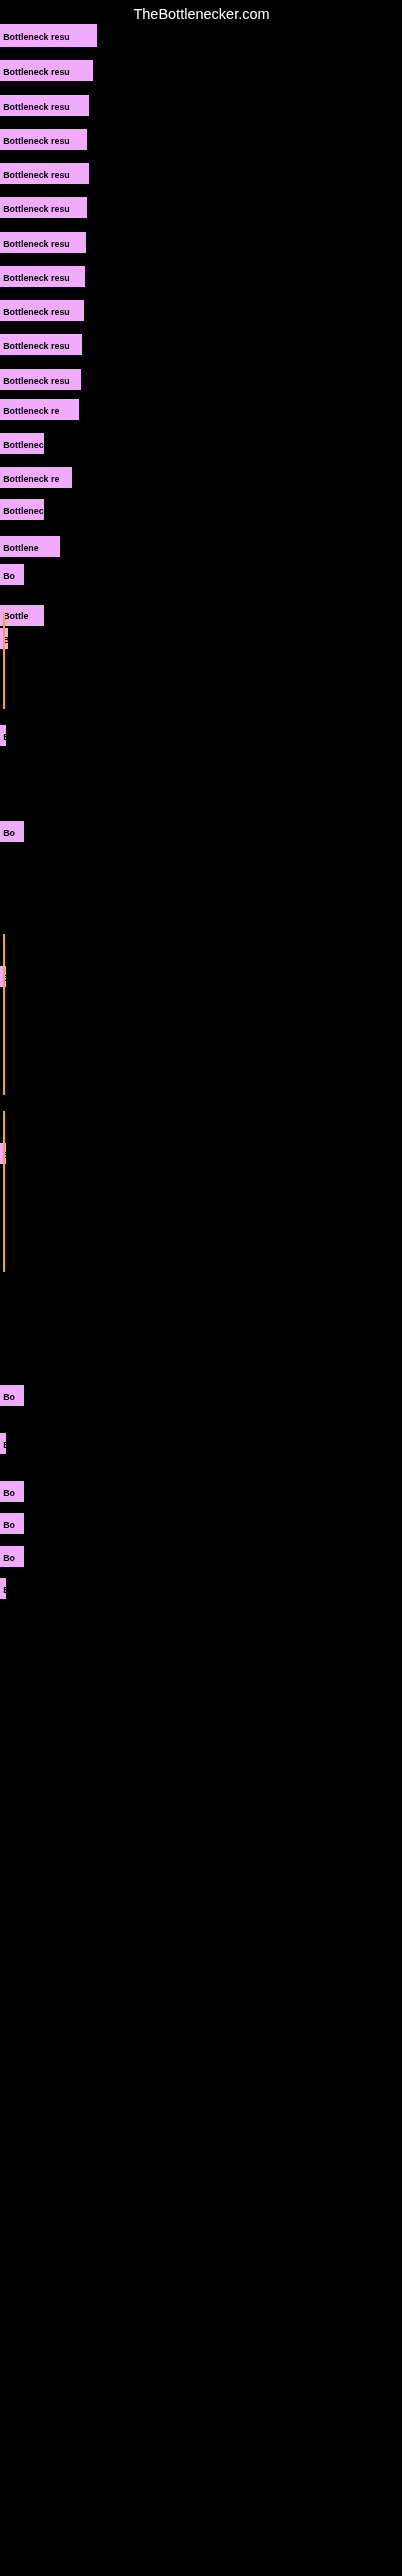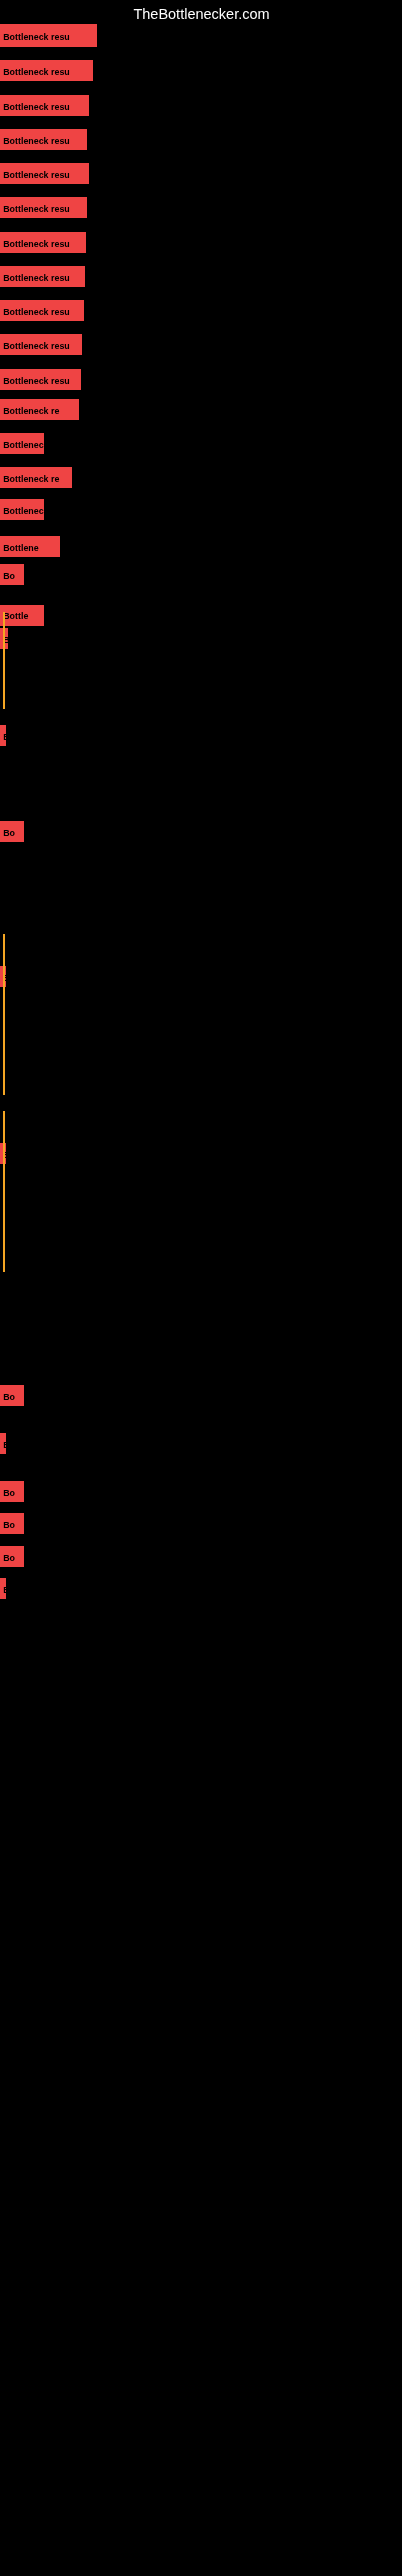--- a/index.html
+++ b/index.html
@@ -24,21 +24,21 @@
       left: 0;
       right: 0;
     }
     .bar-container {
       position: absolute;
       left: 0;
       display: flex;
       align-items: center;
     }
     .bar-label {
-      background-color: #ef4444;
+      background-color: #f0abfc;
       color: #000;
       font-size: 8.9px;
       font-weight: bold;
       padding: 1.6px 3.2px;
       white-space: nowrap;
       overflow: hidden;
     }
     .vertical-line {
       position: absolute;
       width: 1.6px;

